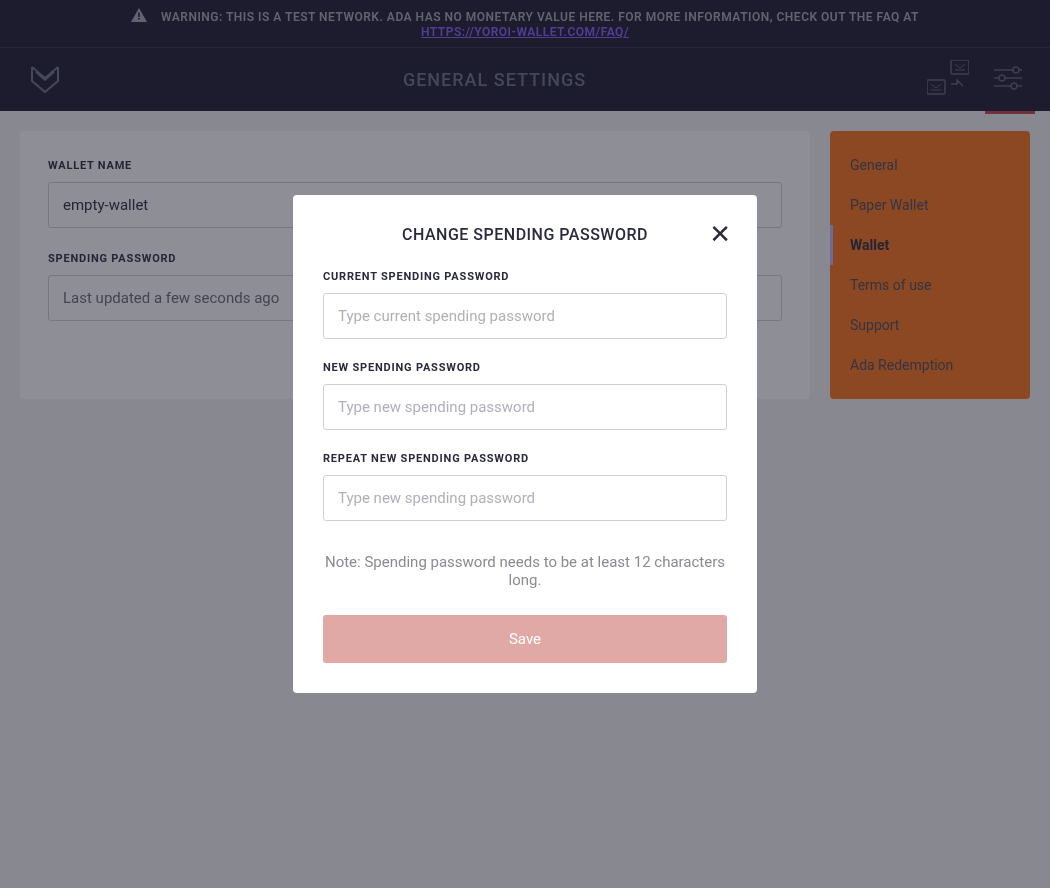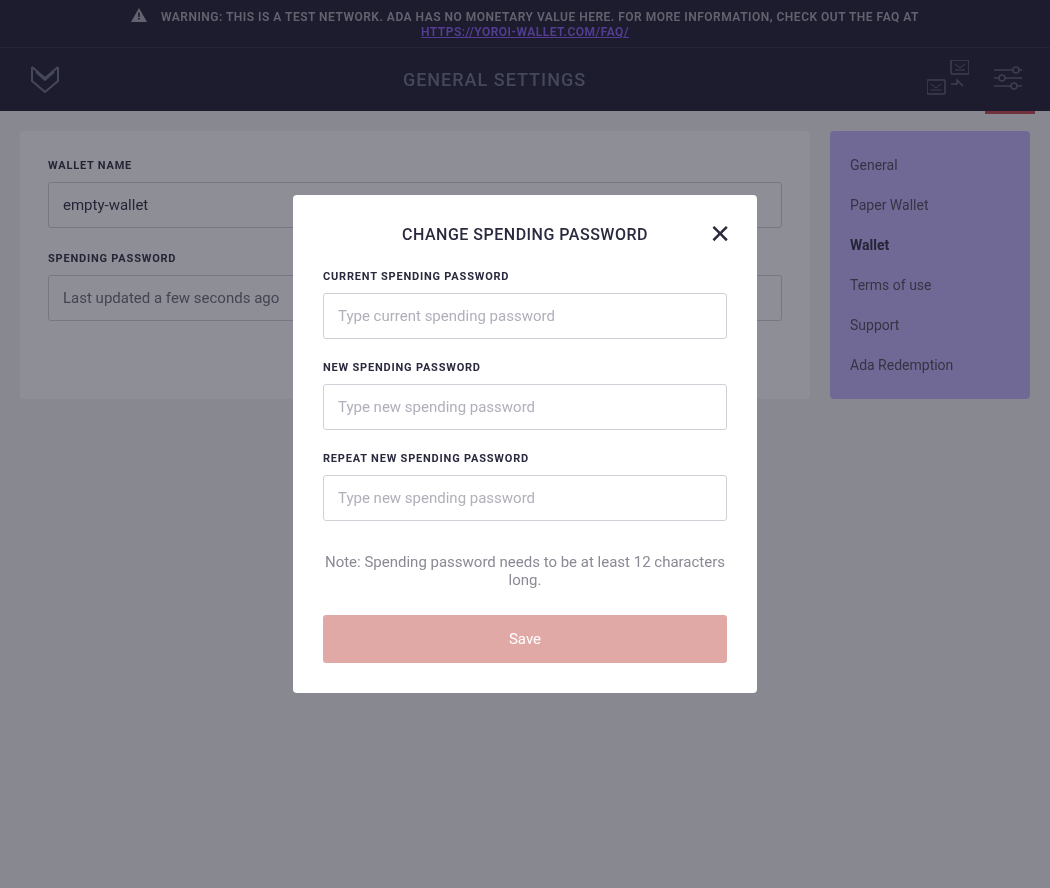--- a/index.html
+++ b/index.html
@@ -109,21 +109,21 @@
       color: #2a2a3e;
       margin-bottom: 24px;
     }
     .text-input.readonly {
       color: #6b6b78;
     }
 
     
     .sidebar {
       width: 200px;
-      background: #c4b5fd;
+      background: #f97316;
       border-radius: 4px;
       padding: 14px 0;
       align-self: flex-start;
     }
     .sidebar-item {
       padding: 12px 20px;
       font-size: 14px;
       color: #4a4a5a;
       cursor: pointer;
     }

